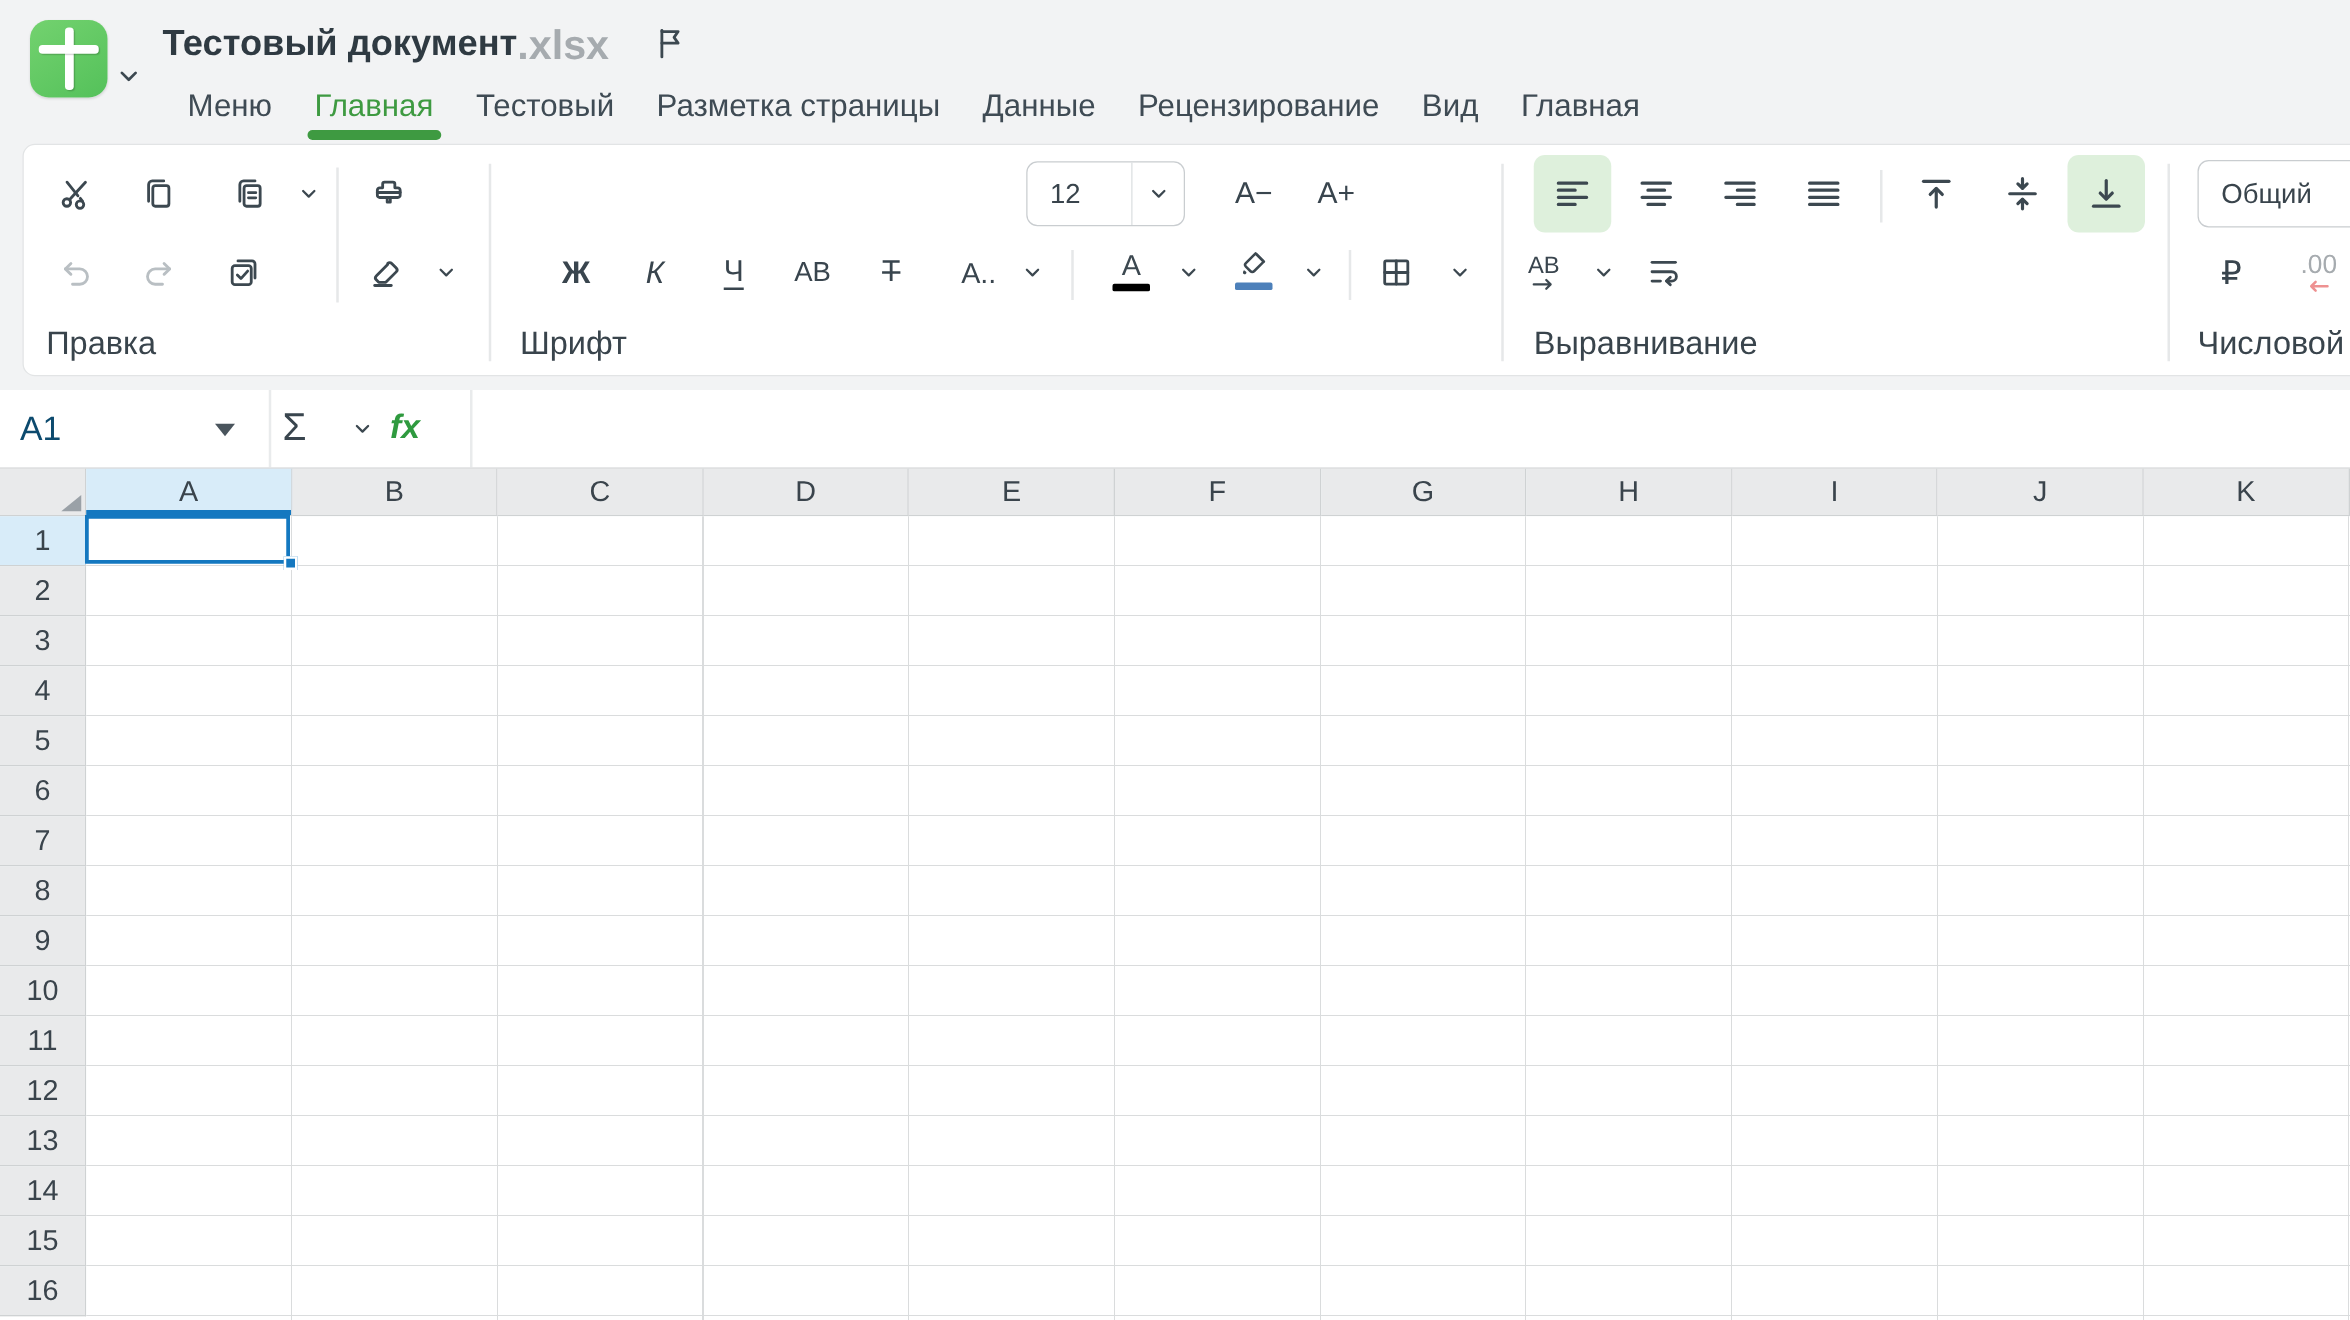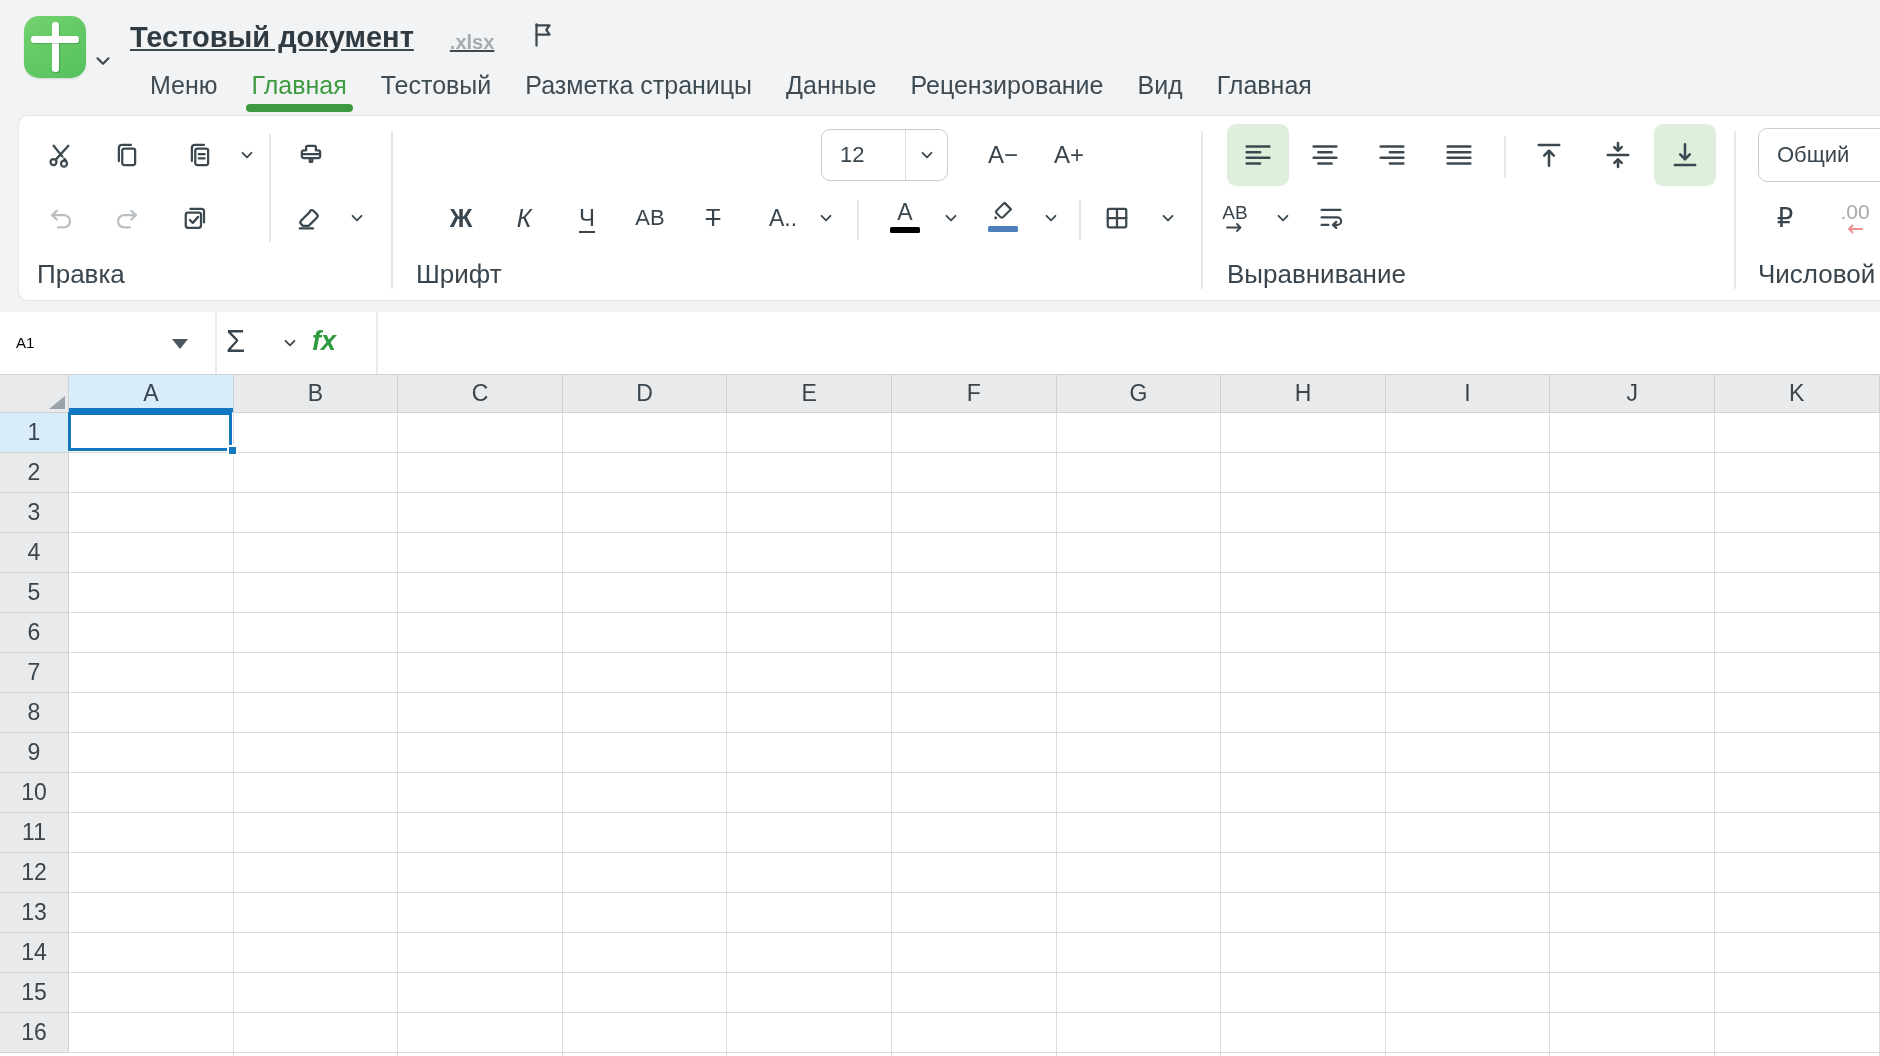--- a/index.html
+++ b/index.html
@@ -5,23 +5,23 @@
   * { margin:0; padding:0; box-sizing:border-box; }
   html,body { width:1880px; height:1056px; overflow:hidden; }
   body { font-family:"Liberation Sans","DejaVu Sans",sans-serif; background:#f2f3f4; position:relative; color:#3c4850; }
 
   
   .logo { position:absolute; left:24px; top:16px; width:62px; height:62px; border-radius:15px;
           background:linear-gradient(145deg,#73d26f,#54c15a); box-shadow:0 1px 2px rgba(0,0,0,.12); }
   .logo .vbar { position:absolute; left:45%; top:9%; width:7px; height:82%; background:#fff; border-radius:3px; box-shadow:1px 1px 1px rgba(0,0,0,.18);}
   .logo .hbar { position:absolute; left:11%; top:33%; width:78%; height:7px; background:#fff; border-radius:3px; box-shadow:1px 1px 1px rgba(0,0,0,.18);}
   .logo-chev { position:absolute; left:92px; top:50px; }
-  .title-row { position:absolute; left:130px; top:16px; display:flex; align-items:flex-end;text-decoration:underline; }
+  .title-row { position:absolute; left:130px; top:16px; display:flex; align-items:center; }
   .doc-title { font-size:29px; font-weight:bold; color:#2f3a42; }
-  .doc-ext { font-size:20px; font-weight:bold; color:#a6abaf;margin-left:36px; }
+  .doc-ext { font-size:33px; font-weight:bold; color:#a6abaf; }
   .flag { margin-left:34px; margin-top:2px; }
   .menu { position:absolute; left:150px; top:70px; display:flex; gap:34px; font-size:25px; color:#3f4b54; }
   .menu-tab { position:relative; height:32px; line-height:30px; white-space:nowrap; }
   .menu-tab.active { color:#3e9a41; }
   .menu-tab.active::after { content:""; position:absolute; left:-6px; right:-6px; bottom:-10px; height:8px; border-radius:4px; background:#3e9a41; }
 
   
   .panel { position:absolute; left:18px; top:115px; width:1900px; height:186px; background:#fff;
            border:1.5px solid #e2e4e5; border-radius:10px; }
   .ib { position:absolute; width:36px; height:36px; display:flex; align-items:center; justify-content:center; }
@@ -34,21 +34,21 @@
   .field .fchev { width:42px; height:100%; border-left:1.5px solid #dcdfe1; display:flex; align-items:center; justify-content:center; }
   .tglyph { position:absolute; display:flex; align-items:center; justify-content:center; color:#39454e; }
   .grp-label { position:absolute; top:143px; font-size:26px; color:#39444c; white-space:nowrap; }
   .abtn { position:absolute; width:62px; height:62px; display:flex; align-items:center; justify-content:center; border-radius:9px; }
   .abtn.on { background:#def0dc; }
   .swatch { position:absolute; width:40px; height:42px; display:flex; flex-direction:column; align-items:center; justify-content:flex-start; }
   .bar { width:30px; height:6px; border-radius:1.5px; margin-top:1px; }
 
   
   .fbar { position:absolute; left:0; top:312px; width:1880px; height:62px; background:#fff; }
-  .namebox-text { position:absolute; left:16px; top:0; height:62px; line-height:62px; font-size:15px; color:#000000; }
+  .namebox-text { position:absolute; left:16px; top:0; height:62px; line-height:62px; font-size:27px; color:#0c4a6e; }
   .tri { position:absolute; left:172px; top:27px; width:0; height:0; border-left:8px solid transparent; border-right:8px solid transparent; border-top:10px solid #4a555d; }
   .fsep { position:absolute; top:0; width:2px; height:62px; background:#e9ebec; }
   .sigma { position:absolute; left:226px; top:0; height:62px; line-height:60px; font-size:31px; color:#39454e; }
   .fx { position:absolute; left:312px; top:0; height:62px; line-height:58px; font-size:27px; font-weight:bold; font-style:italic; color:#2f9a3f; }
 
   
   .grid { position:absolute; left:0; top:374px; width:1880px; bottom:0; background:#fff; border-top:1px solid #cfd2d3; }
   .corner { position:absolute; left:0; top:0; width:69px; height:38px; background:#e9eaeb; border-right:1px solid #cfd2d3; border-bottom:1px solid #cfd2d3; }
   .corner .tri2 { position:absolute; right:3px; bottom:3px; width:0; height:0; border-left:16px solid transparent; border-bottom:13px solid #9aa1a7; }
   .cols { position:absolute; left:69px; top:0; right:0; height:38px; display:flex; }

